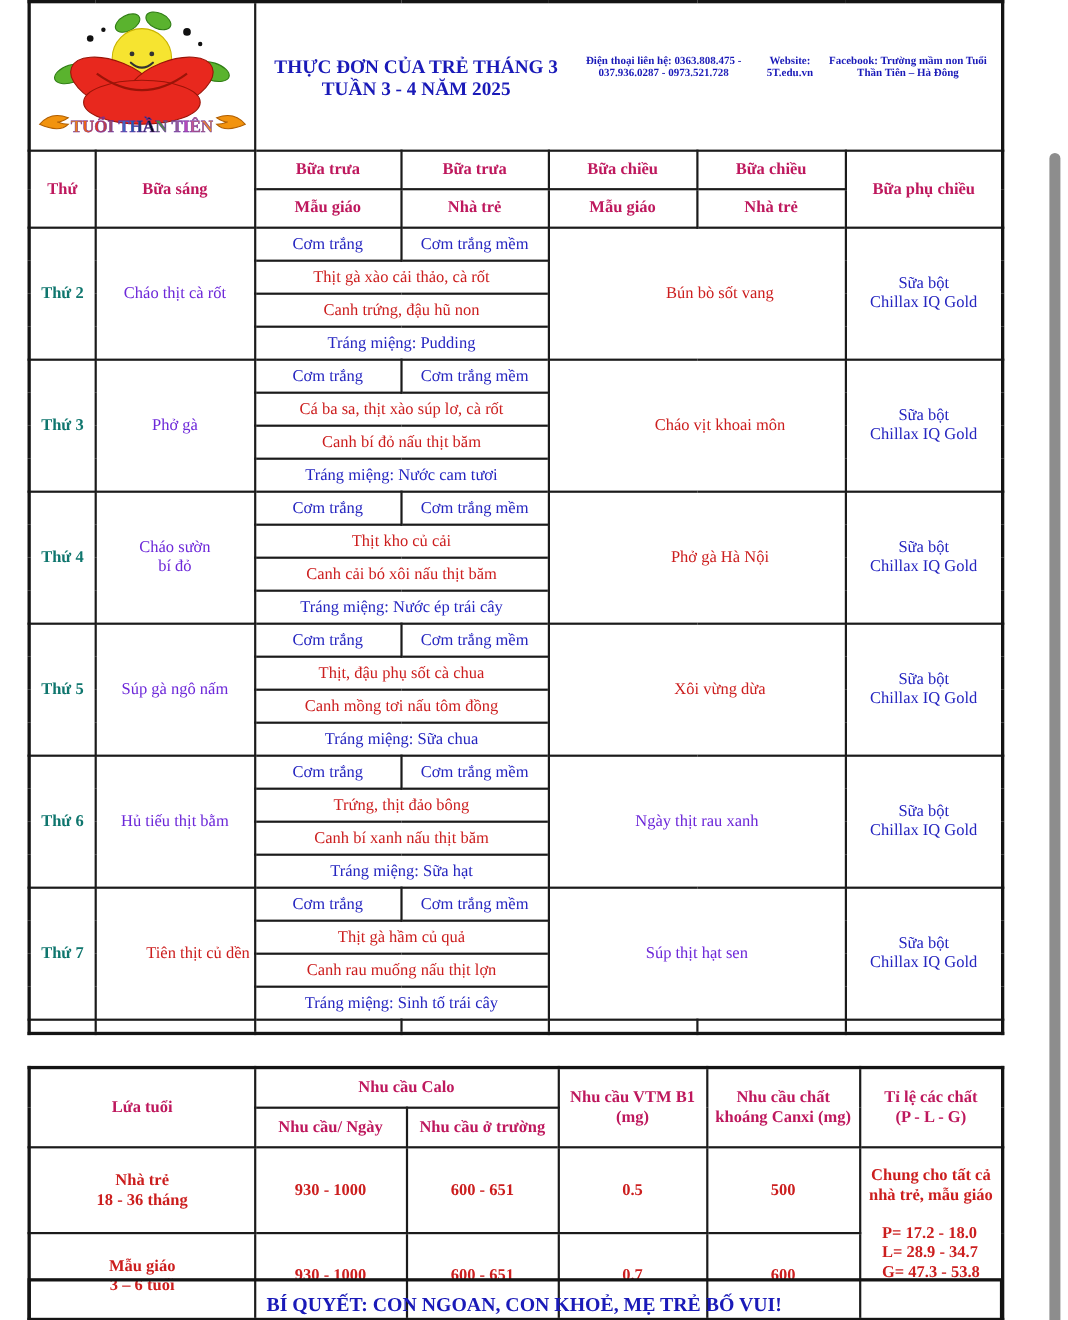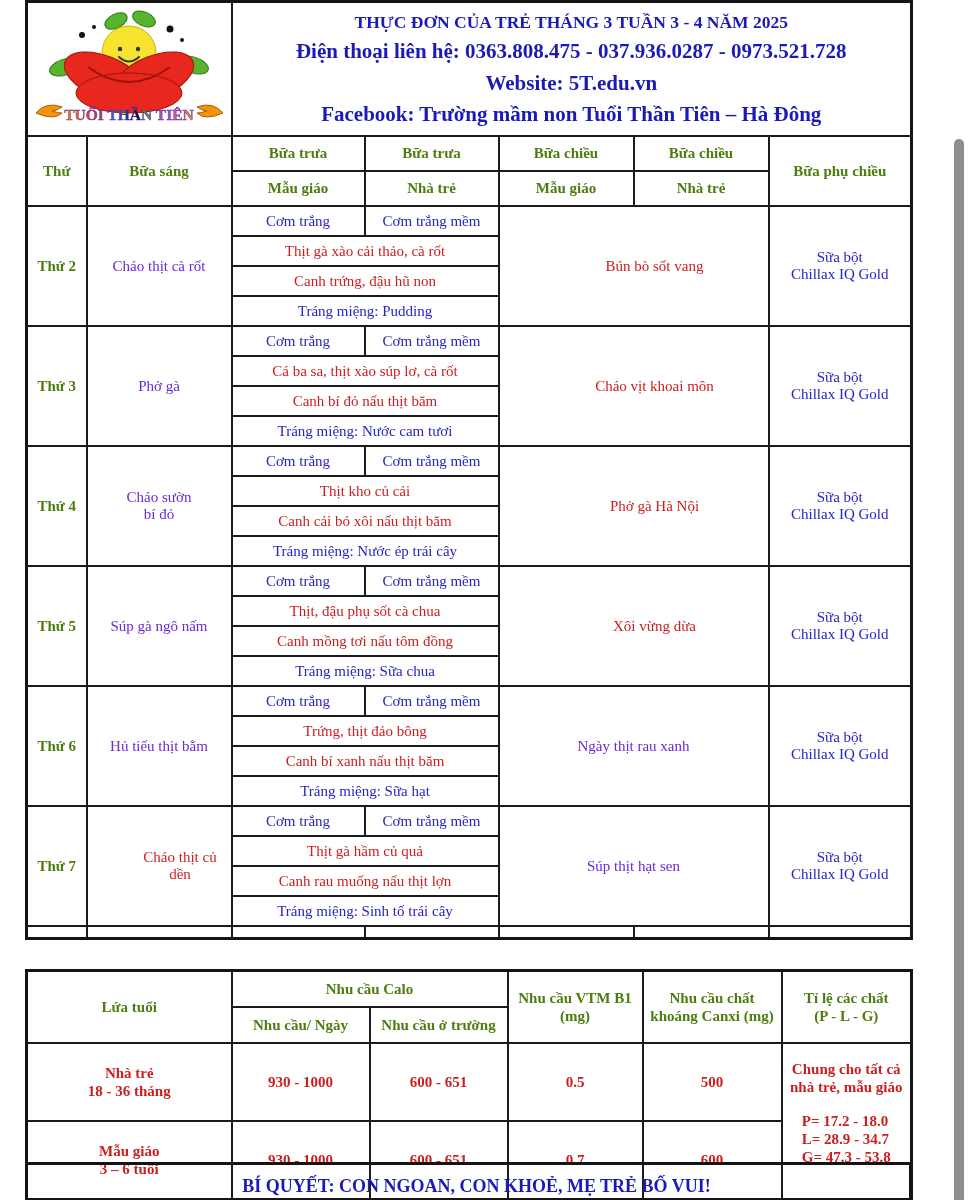--- a/index.html
+++ b/index.html
@@ -12,32 +12,32 @@
   table { border-collapse:collapse; table-layout:fixed; }
   td { border:2px solid #1b1b1b; text-align:center; vertical-align:middle; padding:0 3px; overflow:visible; }
 
   
   #menu-table { position:absolute; left:25px; top:0; width:887px; border:3px solid #141414; }
   #menu-table td { font-size:15px; line-height:1.15; }
   .r-photo  { height:130px; }
   .r-hdr    { height:35px; }
   .r-sub    { height:30px; }
   .r-empty  { height:12px; }
-  .hd { color:#4d7c0f; font-weight:bold; font-size:15px; }
+  .hd { color:#be185d; font-weight:bold; font-size:15px; }
   .c-red  { color:#cc1e1e; }
   .c-blue { color:#2525c0; }
   [data-color="red"]  { color:#cc1e1e;padding-left:45px; }
   [data-color="blue"] { color:#6d28d9;border-radius:17px; }
-  .day { color:#4d7c0f; font-weight:bold;margin-top:24px; }
+  .day { color:#0f766e; font-weight:bold;margin-top:24px; }
 
   
   .title-cell { padding:6px 10px; }
-  .title-wrap { display:flex; flex-direction:column; justify-content:center; gap:7px; height:100%; }
+  .title-wrap { display:flex; flex-direction:row; justify-content:center; gap:7px; height:100%; }
   .t1 { color:#1a1ab8; font-weight:bold; font-size:17.5px; }
-  .t2 { color:#1a1ab8; font-weight:bold; font-size:21px; }
+  .t2 { color:#1a1ab8; font-weight:bold; font-size:10px; }
   .logo-cell { padding:2px; }
 
   
   #nutrition-table { position:absolute; left:25px; top:969px; width:887px; border:3px solid #141414; }
   #nutrition-table td { font-size:15px; line-height:1.2; }
   .rn-hdr { height:36px; }
   .rn-val { height:54px; }
   .n-val { color:#cc1e1e; font-weight:bold; }
   .note { color:#cc1e1e; font-weight:bold; font-size:14.5px; padding:16px 4px; }
   .plg { width:max-content; margin:16px auto; text-align:left; }
@@ -266,21 +266,21 @@
       </tr>
     <tr class="r-sub">
         <td colspan="2" class="c-blue">Tráng miệng: Sữa hạt</td>
       </tr>
   </tbody>
 
   <tbody>
     <tr class="r-sub">
       <td rowspan="4" class="day">Thứ 7</td>
       <td rowspan="4" data-color="red">
-        <div>Cháo thịt củ dền</div>
+        <div>Tiên thịt củ dền</div>
         <div></div>
       </td>
       <td class="c-blue">Cơm trắng</td>
       <td class="c-blue">Cơm trắng mềm</td>
       <td colspan="2" rowspan="4" data-color="blue">Súp thịt hạt sen</td>
       <td rowspan="4" class="c-blue">
         <div>Sữa bột</div>
         <div>Chillax IQ Gold</div>
       </td>
     </tr>

